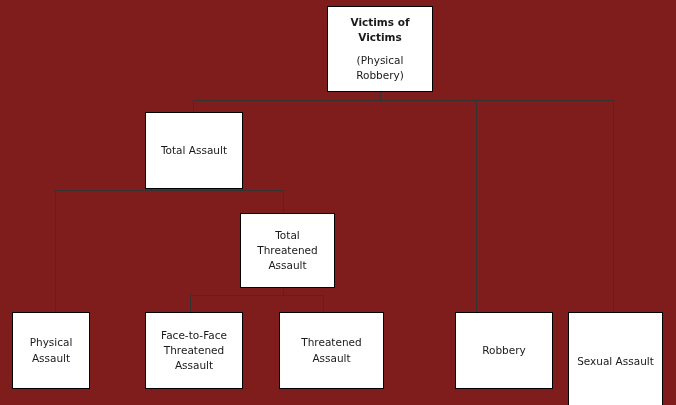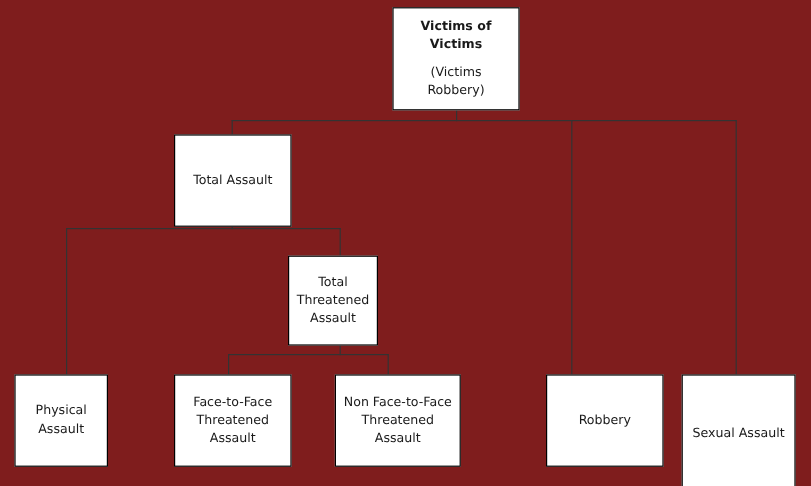--- a/index.html
+++ b/index.html
@@ -84,47 +84,46 @@
   <div class="connector h" style="left:190px; top:295px; width:134px;"></div>
 
   <div class="connector v" style="left:190px; top:295px; height:18px;"></div>
 
   <div class="connector v" style="left:323px; top:295px; height:18px;"></div>
 
   <div class="node root" style="left:327px; top:6px; width:106px; height:86px;">
     <span class="line strong">Victims of</span>
     <span class="line strong">Victims</span>
     <span class="spacer"></span>
-    <span class="line">(Victims</span>
+    <span class="line">(Physical</span>
     <span class="line">Robbery)</span>
   </div>
 
   <div class="node" style="left:145px; top:112px; width:98px; height:77px;align-items:center;">
     <span class="line">Total Assault</span>
   </div>
 
-  <div class="node" style="left:240px; top:213px; width:75px; height:75px;">
+  <div class="node" style="left:240px; top:213px; width:95px; height:75px;">
     <span class="line">Total</span>
     <span class="line">Threatened</span>
     <span class="line">Assault</span>
   </div>
 
   <div class="node" style="left:12px; top:312px; width:78px; height:77px;">
     <span class="line">Physical</span>
     <span class="line">Assault</span>
   </div>
 
   <div class="node" style="left:145px; top:312px; width:98px; height:77px;">
     <span class="line">Face-to-Face</span>
     <span class="line">Threatened</span>
     <span class="line">Assault</span>
   </div>
 
   <div class="node" style="left:279px; top:312px; width:105px; height:77px;">
-    <span class="line">Non Face-to-Face</span>
     <span class="line">Threatened</span>
     <span class="line">Assault</span>
   </div>
 
   <div class="node" style="left:427px; top:312px; width:98px; height:77px;margin-left:28px;">
     <span class="line">Robbery</span>
   </div>
 
   <div class="node" style="left:568px; top:312px; width:95px; height:99px;">
     <span class="line">Sexual Assault</span>

